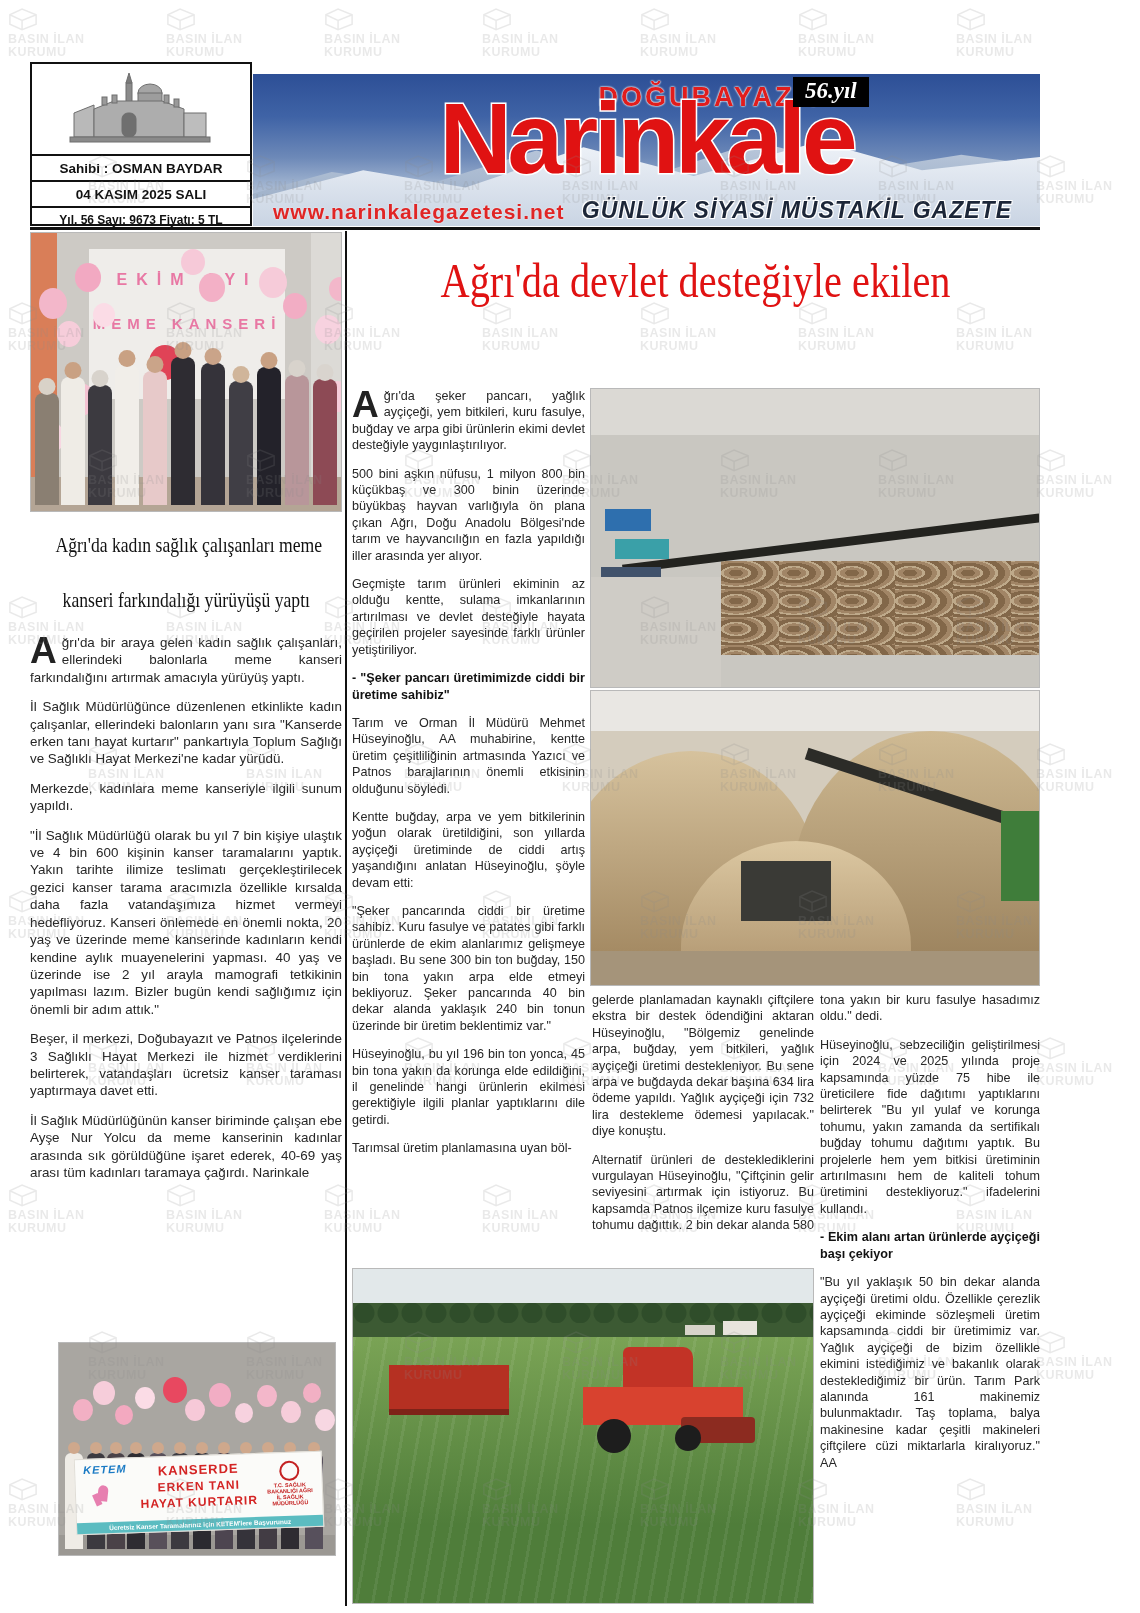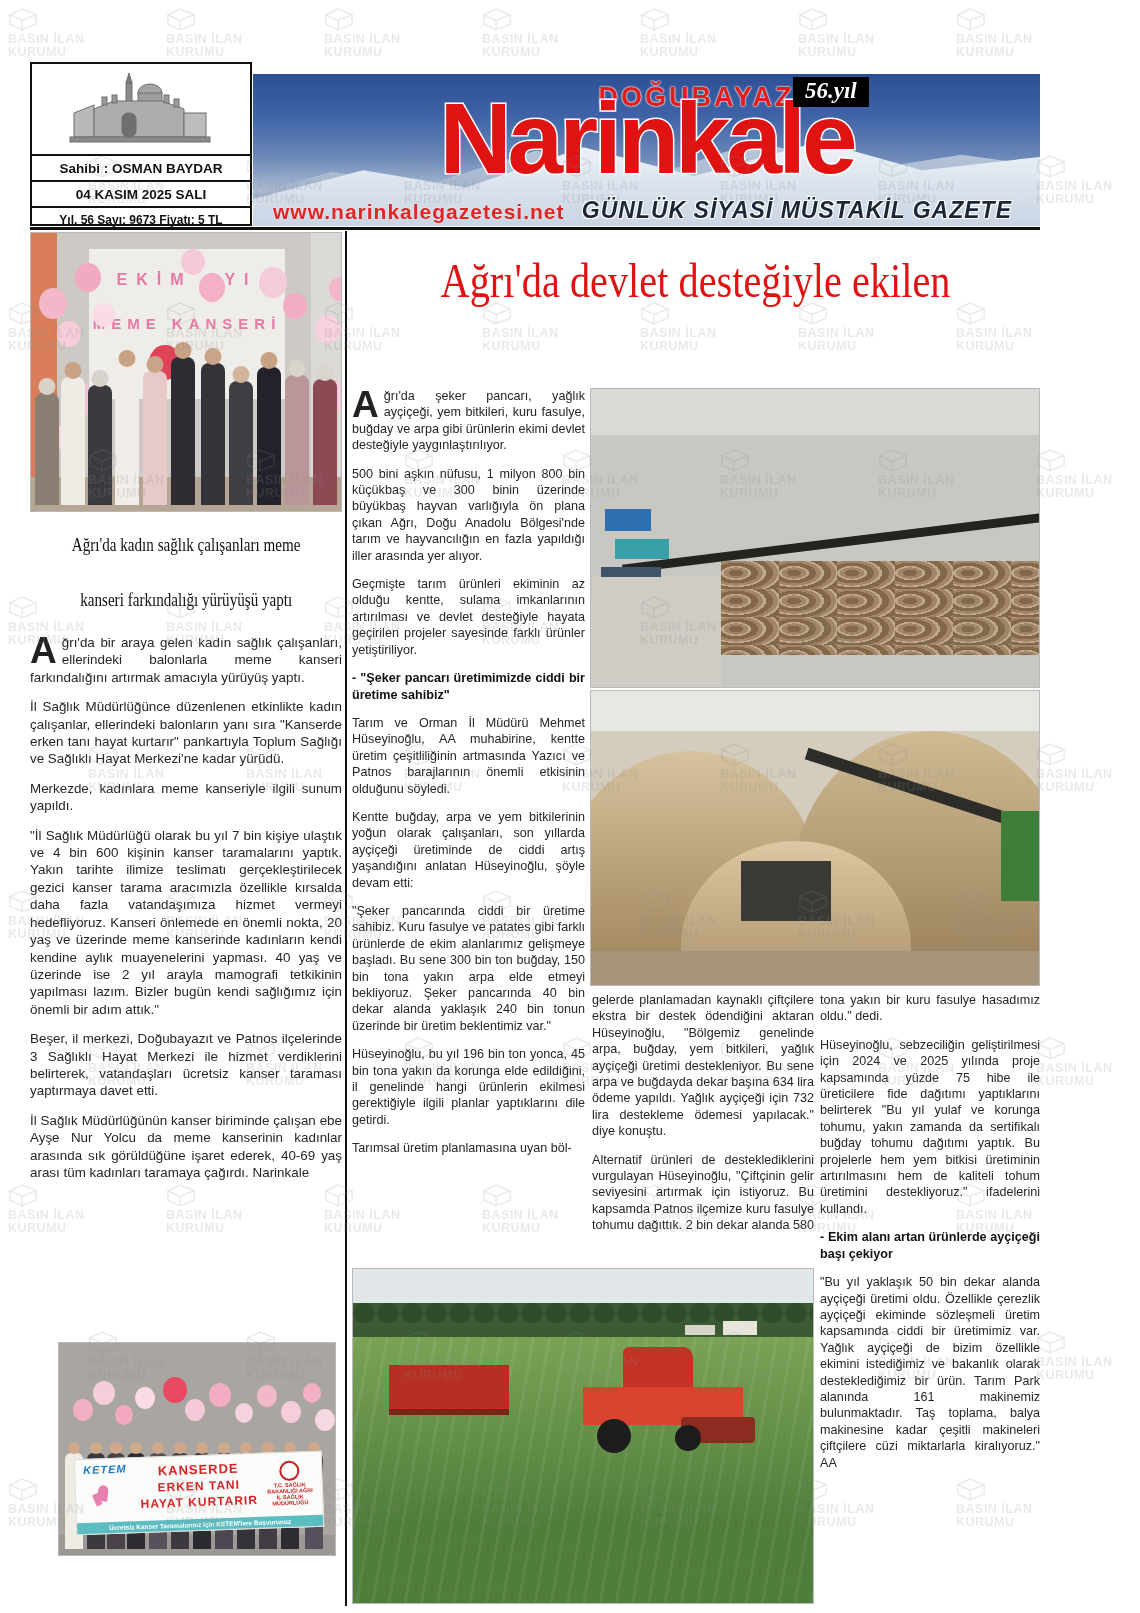--- a/index.html
+++ b/index.html
@@ -45,21 +45,21 @@
            text-shadow:1px 1px 0 #fff,-1px -1px 0 #fff,1px -1px 0 #fff,-1px 1px 0 #fff;}
 
   .header-rule{position:absolute;left:30px;top:227px;width:1010px;height:3px;background:#111;z-index:2;}
   .v-divider{position:absolute;left:345px;top:231px;width:2px;height:1375px;background:#111;z-index:2;}
 
   
   .squeeze{display:inline-block;transform:scaleX(.84);transform-origin:center;white-space:nowrap;}
   .main-headline{position:absolute;left:352px;top:252px;width:688px;z-index:2;text-align:center;
                  font-family:"Liberation Serif",serif;color:#e01212;font-size:48px;line-height:58px;}
   .left-headline{position:absolute;left:30px;top:518px;width:312px;z-index:2;text-align:center;
-                 font-family:"Liberation Serif",serif;color:#111;font-size:18px;line-height:55px;}
+                 font-family:"Liberation Serif",serif;color:#111;font-size:21px;line-height:55px;}
 
   
   .left-body{position:absolute;left:30px;top:634px;width:312px;height:702px;overflow:hidden;z-index:2;}
   .left-body p{margin:0 0 12px;text-align:justify;font-size:13.4px;line-height:17.4px;color:#262626;}
   .col{position:absolute;z-index:2;overflow:hidden;}
   .col p{margin:0 0 12px;text-align:justify;font-size:12.6px;line-height:16.4px;color:#262626;}
   .col1{left:352px;top:388px;width:233px;height:860px;}
   .col2{left:592px;top:992px;width:222px;height:272px;}
   .col3{left:820px;top:992px;width:220px;height:578px;}
   p.bold{font-weight:bold;color:#111;}
@@ -389,21 +389,21 @@
       <b class="pc-w2"></b>
     </div>
   </div>
 
   <div class="col col1">
       <p><span class="dropcap">A</span>ğrı'da şeker pancarı, yağlık ayçiçeği, yem bitkileri, kuru fasulye, buğday ve arpa gibi ürünlerin ekimi devlet desteğiyle yaygınlaştırılıyor.</p>
       <p>500 bini aşkın nüfusu, 1 milyon 800 bin küçükbaş ve 300 binin üzerinde büyükbaş hayvan varlığıyla ön plana çıkan Ağrı, Doğu Anadolu Bölgesi'nde tarım ve hayvancılığın en fazla yapıldığı iller arasında yer alıyor.</p>
       <p>Geçmişte tarım ürünleri ekiminin az olduğu kentte, sulama imkanlarının artırılması ve devlet desteğiyle hayata geçirilen projeler sayesinde farklı ürünler yetiştiriliyor.</p>
       <p class="bold">- "Şeker pancarı üretimimizde ciddi bir üretime sahibiz"</p>
       <p>Tarım ve Orman İl Müdürü Mehmet Hüseyinoğlu, AA muhabirine, kentte üretim çeşitliliğinin artmasında Yazıcı ve Patnos barajlarının önemli etkisinin olduğunu söyledi.</p>
-      <p>Kentte buğday, arpa ve yem bitkilerinin yoğun olarak çalışanları, son yıllarda ayçiçeği üretiminde de ciddi artış yaşandığını anlatan Hüseyinoğlu, şöyle devam etti:</p>
+      <p>Kentte buğday, arpa ve yem bitkilerinin yoğun olarak üretildiğini, son yıllarda ayçiçeği üretiminde de ciddi artış yaşandığını anlatan Hüseyinoğlu, şöyle devam etti:</p>
       <p>"Şeker pancarında ciddi bir üretime sahibiz. Kuru fasulye ve patates gibi farklı ürünlerde de ekim alanlarımız gelişmeye başladı. Bu sene 300 bin ton buğday, 150 bin tona yakın arpa elde etmeyi bekliyoruz. Şeker pancarında 40 bin dekar alanda yaklaşık 240 bin tonun üzerinde bir üretim beklentimiz var."</p>
       <p>Hüseyinoğlu, bu yıl 196 bin ton yonca, 45 bin tona yakın da korunga elde edildiğini, il genelinde hangi ürünlerin ekilmesi gerektiğiyle ilgili planlar yaptıklarını dile getirdi.</p>
       <p>Tarımsal üretim planlamasına uyan böl-</p>
     </div>
   <div class="col col2">
       <p>gelerde planlamadan kaynaklı çiftçilere ekstra bir destek ödendiğini aktaran Hüseyinoğlu, "Bölgemiz genelinde arpa, buğday, yem bitkileri, yağlık ayçiçeği üretimi destekleniyor. Bu sene arpa ve buğdayda dekar başına 634 lira ödeme yapıldı. Yağlık ayçiçeği için 732 lira destekleme ödemesi yapılacak." diye konuştu.</p>
       <p>Alternatif ürünleri de desteklediklerini vurgulayan Hüseyinoğlu, "Çiftçinin gelir seviyesini artırmak için istiyoruz. Bu kapsamda Patnos ilçemize kuru fasulye tohumu dağıttık. 2 bin dekar alanda 580</p>
     </div>
   <div class="col col3">
       <p>tona yakın bir kuru fasulye hasadımız oldu." dedi.</p>

